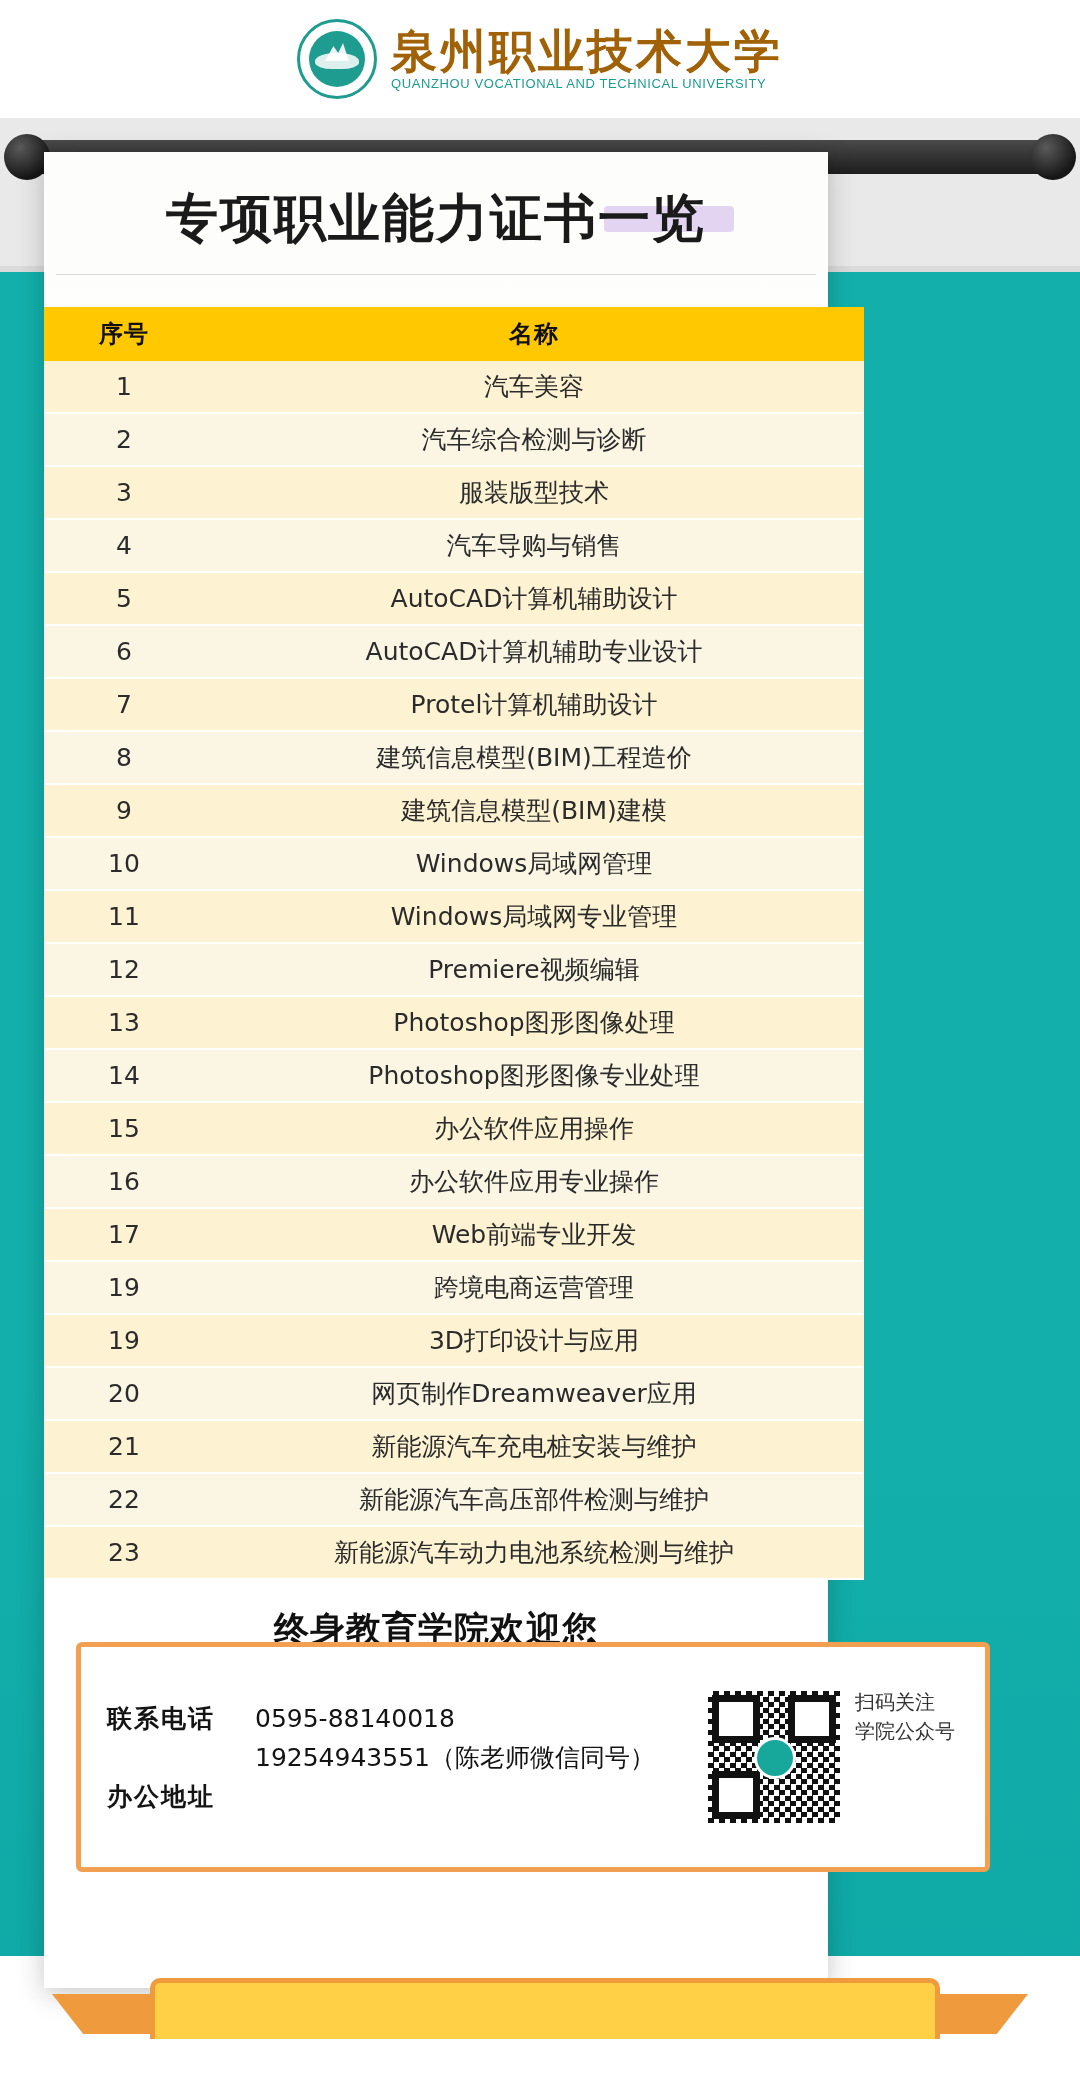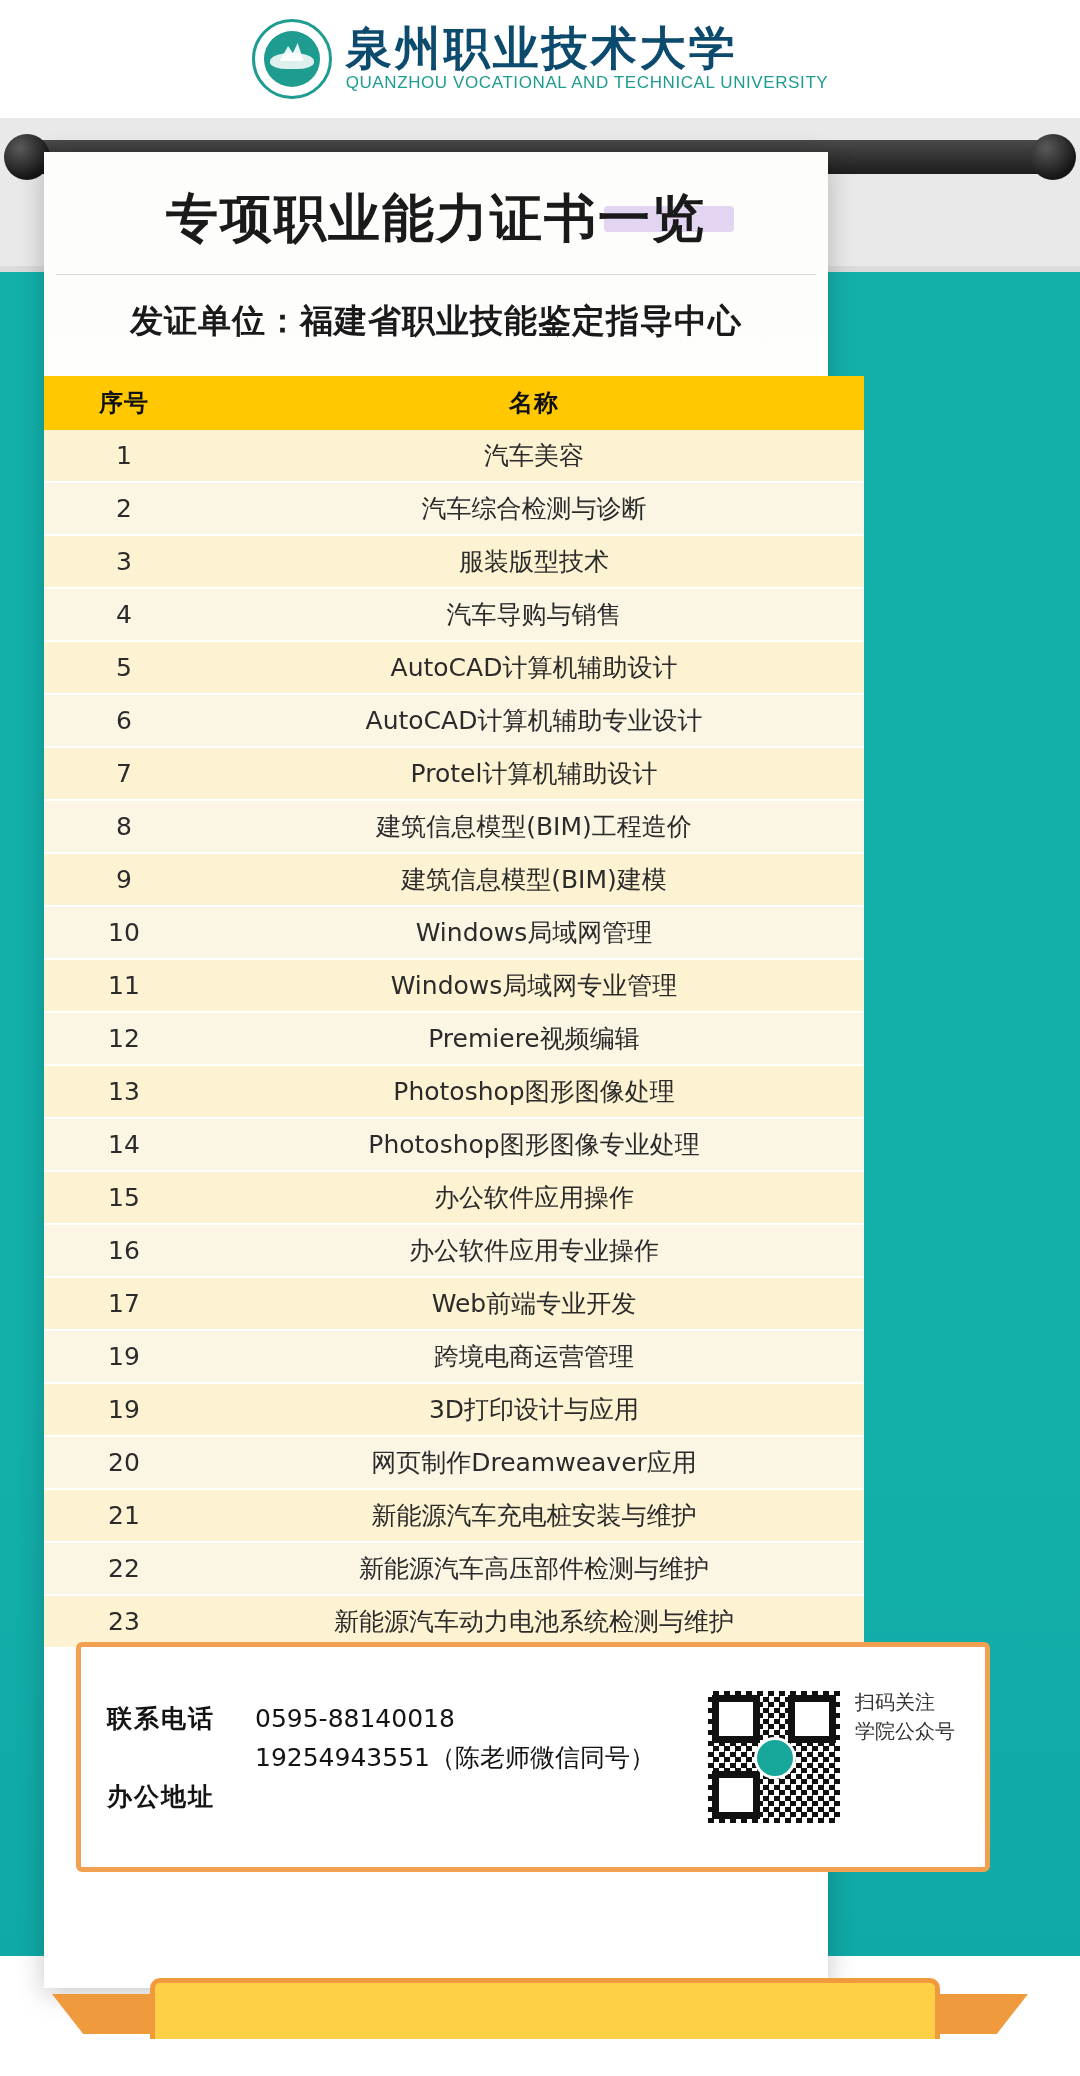--- a/index.html
+++ b/index.html
@@ -65,27 +65,27 @@
     left: 16px; top: 10px;
     width: 24px; height: 20px;
     background: #ffffff;
     clip-path: polygon(0% 100%, 35% 25%, 55% 60%, 75% 10%, 100% 100%);
     opacity: .9;
   }
   .logo-text-cn {
     font-family: "DejaVu Sans", sans-serif;
     font-size: 46px;
     font-weight: bold;
-    color: #0c4a6e;
+    color: #a16207;
     letter-spacing: 3px;
     line-height: 1;
   }
   .logo-text-en {
     font-family: "Liberation Sans", sans-serif;
-    font-size: 17px;
+    font-size: 13px;
     color: #1d9c8f;
     letter-spacing: .6px;
     margin-top: 2px;
   }
 
   
   .grey-sheet {
     position: absolute;
     top: 104px;
     left: 0;
@@ -356,21 +356,20 @@
 <div class="rod-cap-right"></div>
 
 <div class="paper">
 
   <div class="title">
     <span class="hl"></span>
     <span class="txt">专项职业能力证书一览</span>
   </div>
   <div class="title-rule"></div>
 
-  <div class="subtitle">发证单位：福建省职业技能鉴定指导中心</div>
 
   <table class="table">
     <thead>
       <tr>
         <th class="col-no">序号</th>
         <th>名称</th>
       </tr>
     </thead>
     <tbody id="tbody">
         <tr>

